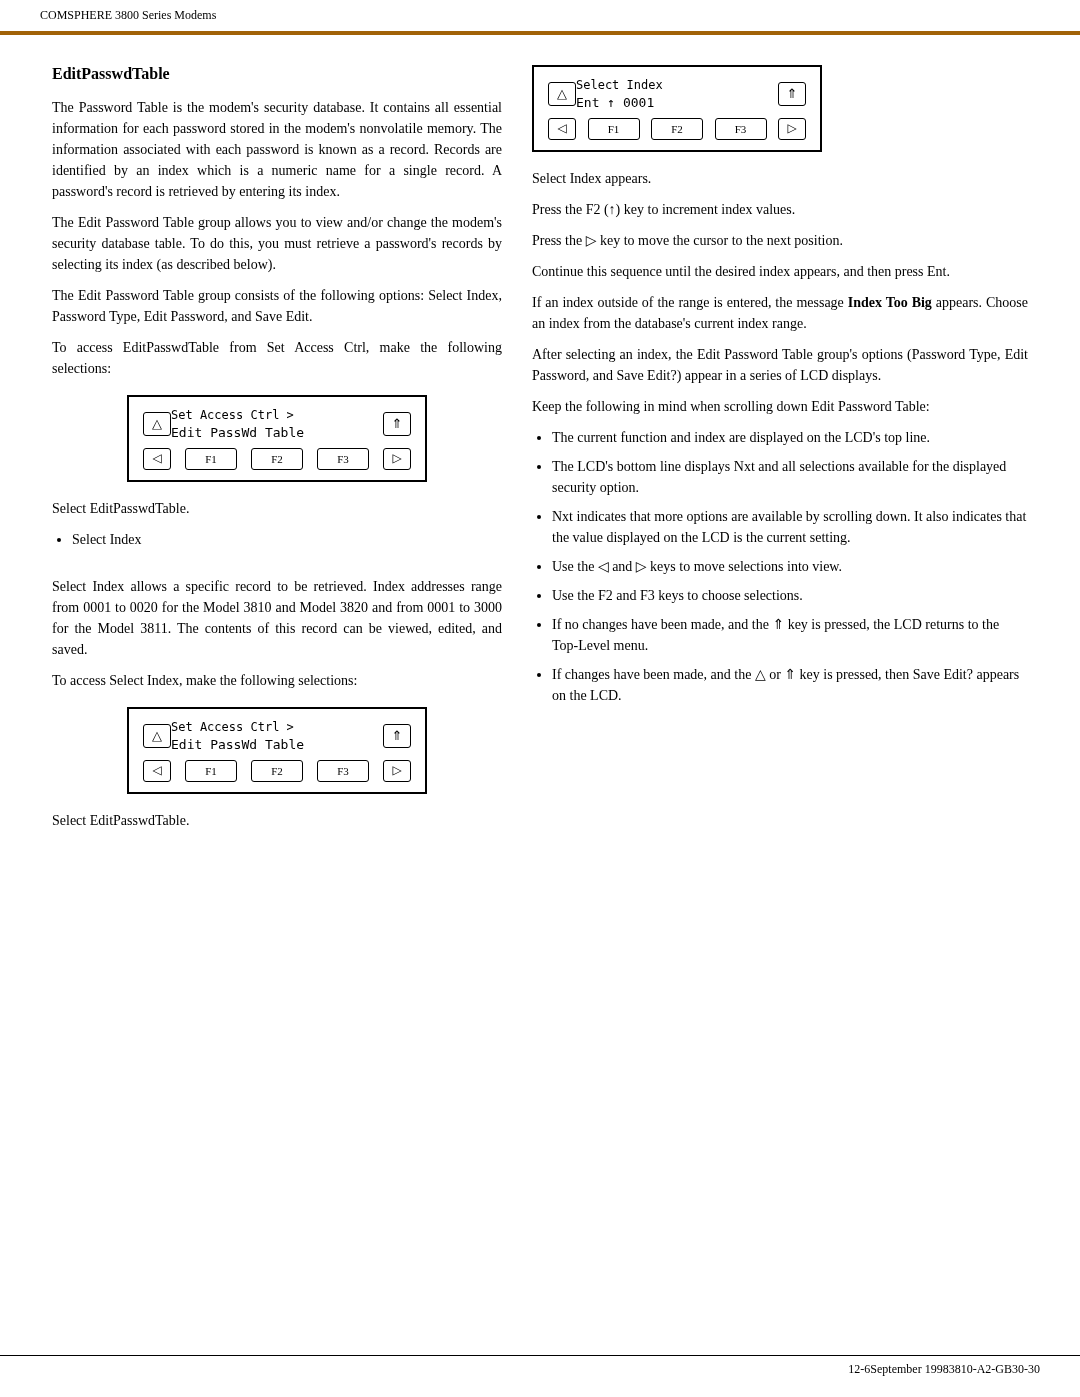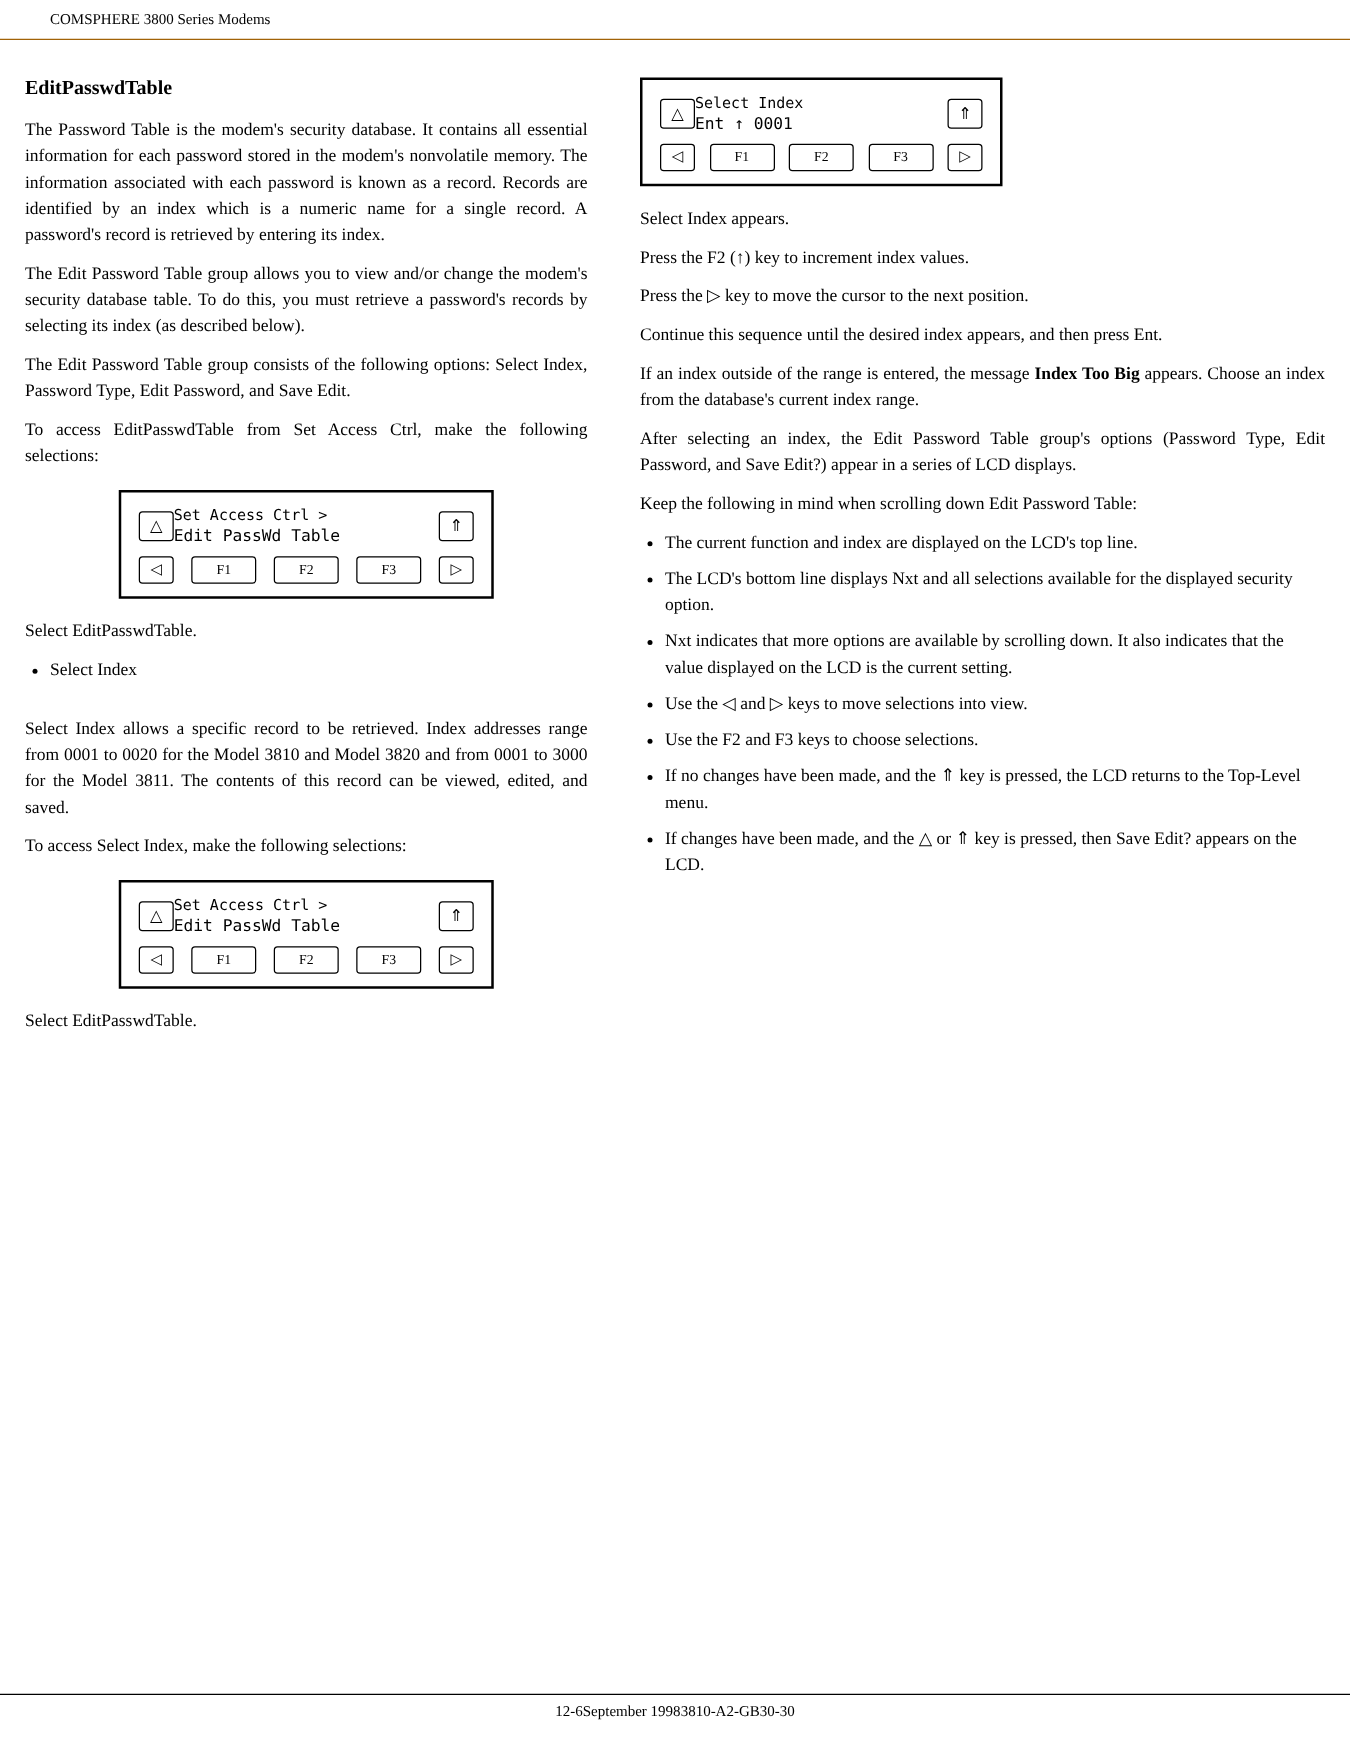--- a/index.html
+++ b/index.html
@@ -8,28 +8,28 @@
       font-size: 14px;
       background: #fff;
       color: #000;
       width: 1080px;
       min-height: 1397px;
       position: relative;
     }
 
     .page-header {
       padding: 8px 40px;
-      border-bottom: 1px solid #a16207;
+      border-bottom: 4px solid #a16207;
       font-size: 12px;
     }
 
     .page-content {
       display: flex;
-      padding: 30px 20px;
-      gap: 42px;
+      padding: 30px 52px;
+      gap: 30px;
     }
 
     .left-column {
       width: 450px;
       flex-shrink: 0;
     }
 
     .right-column {
       flex: 1;
     }
@@ -134,21 +134,21 @@
     .bold-text {
       font-weight: bold;
     }
 
     .page-footer {
       position: absolute;
       bottom: 20px;
       left: 0;
       right: 0;
       display: flex;
-      justify-content: center;
+      justify-content: flex-end;
       padding: 0 40px;
       font-size: 12px;
       border-top: 1px solid #000;
       padding-top: 6px;
     }
   </style>
 </head>
 <body>
 
 <div class="page-header">

